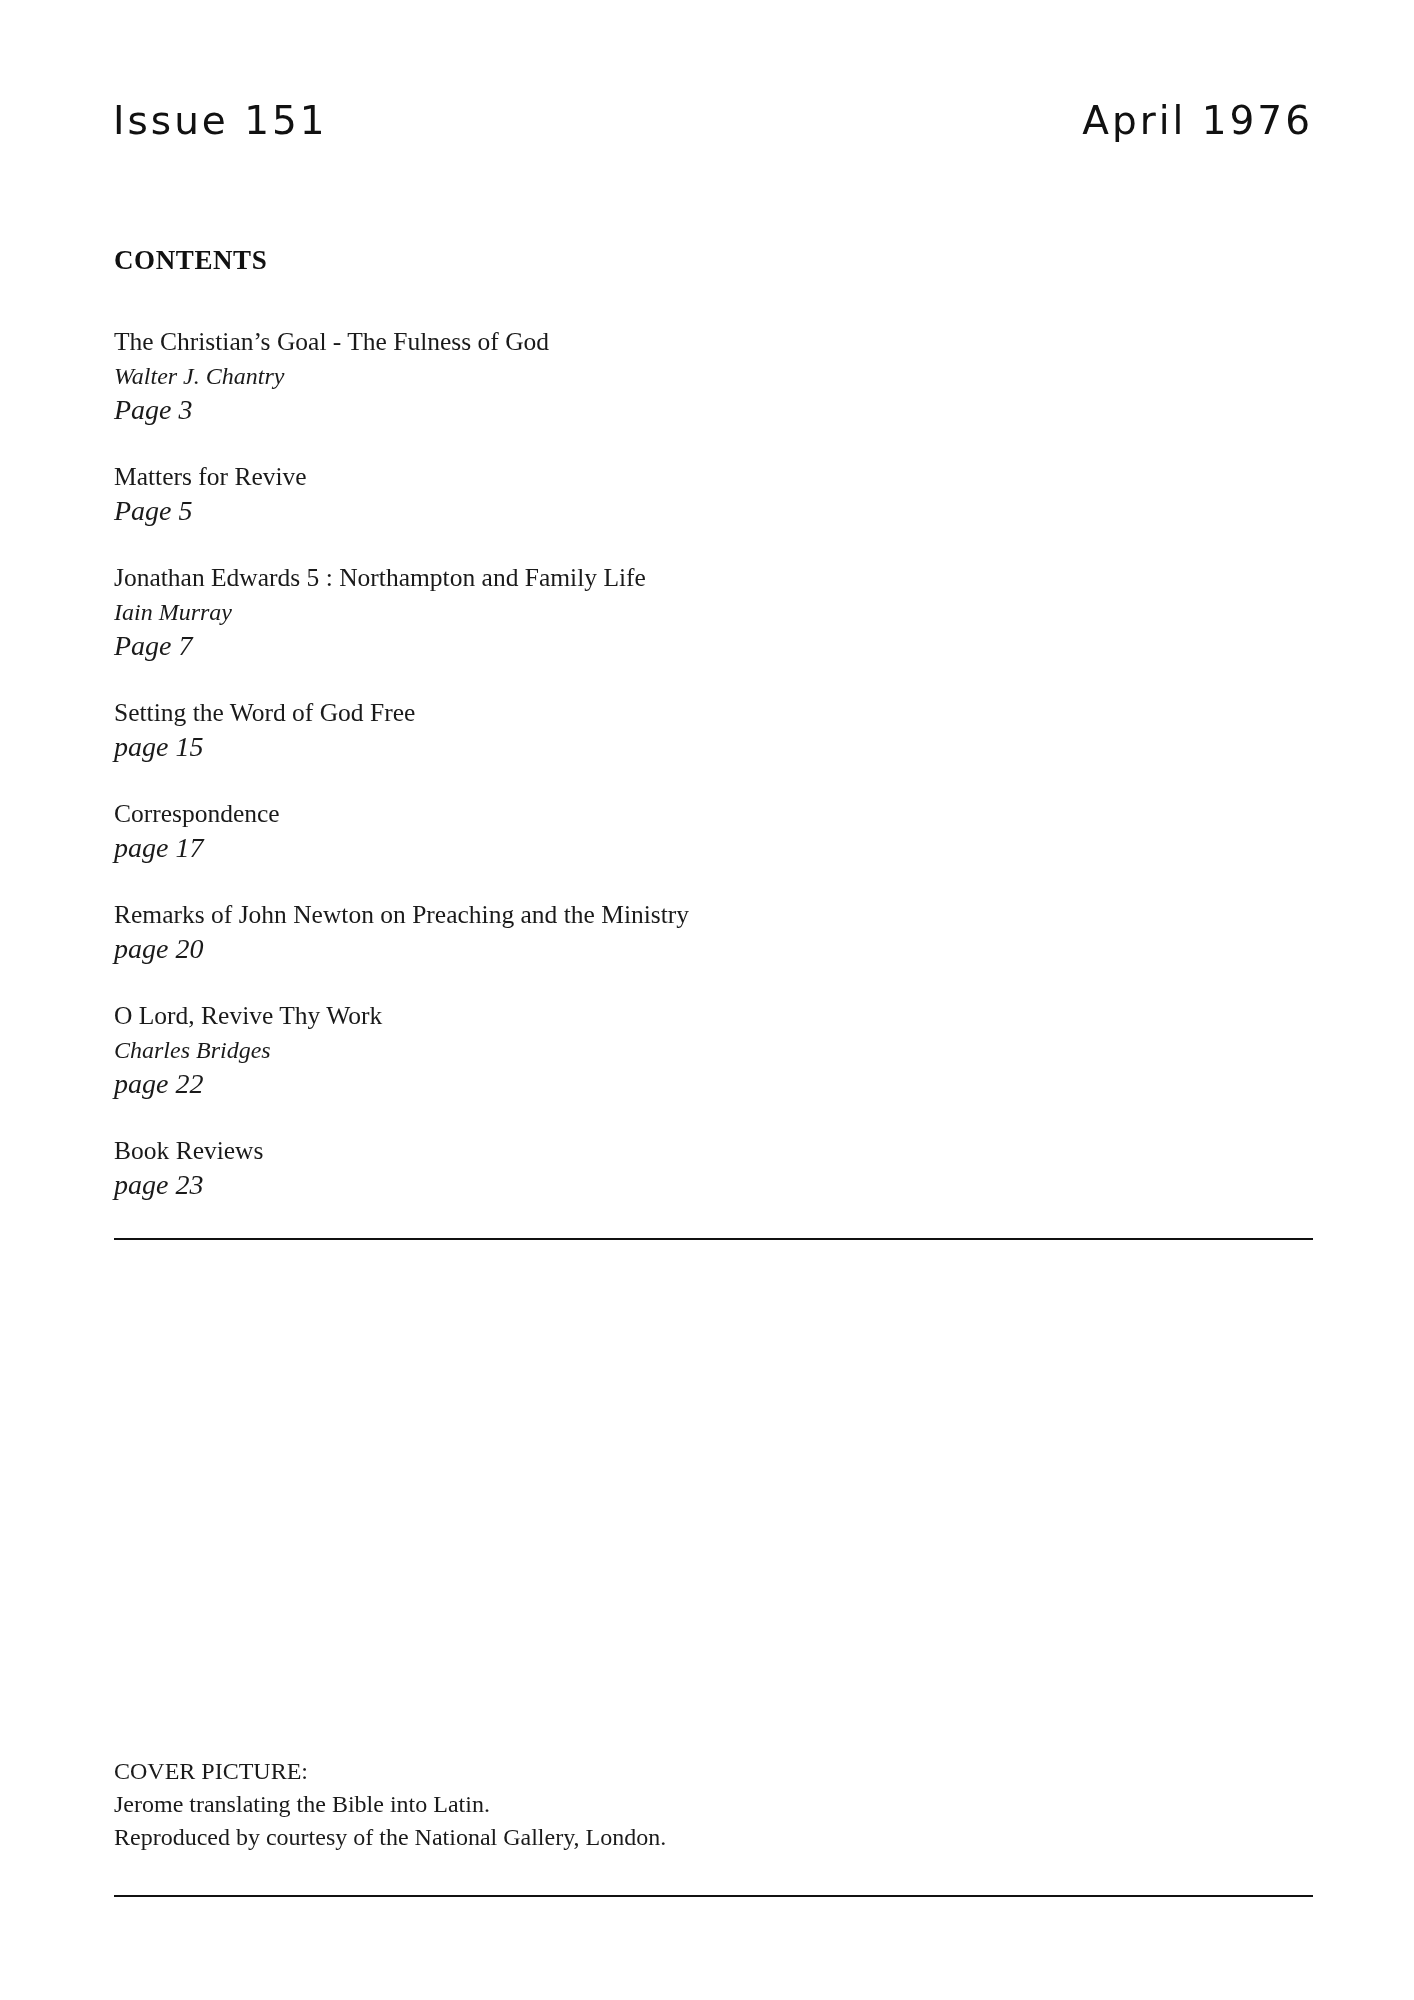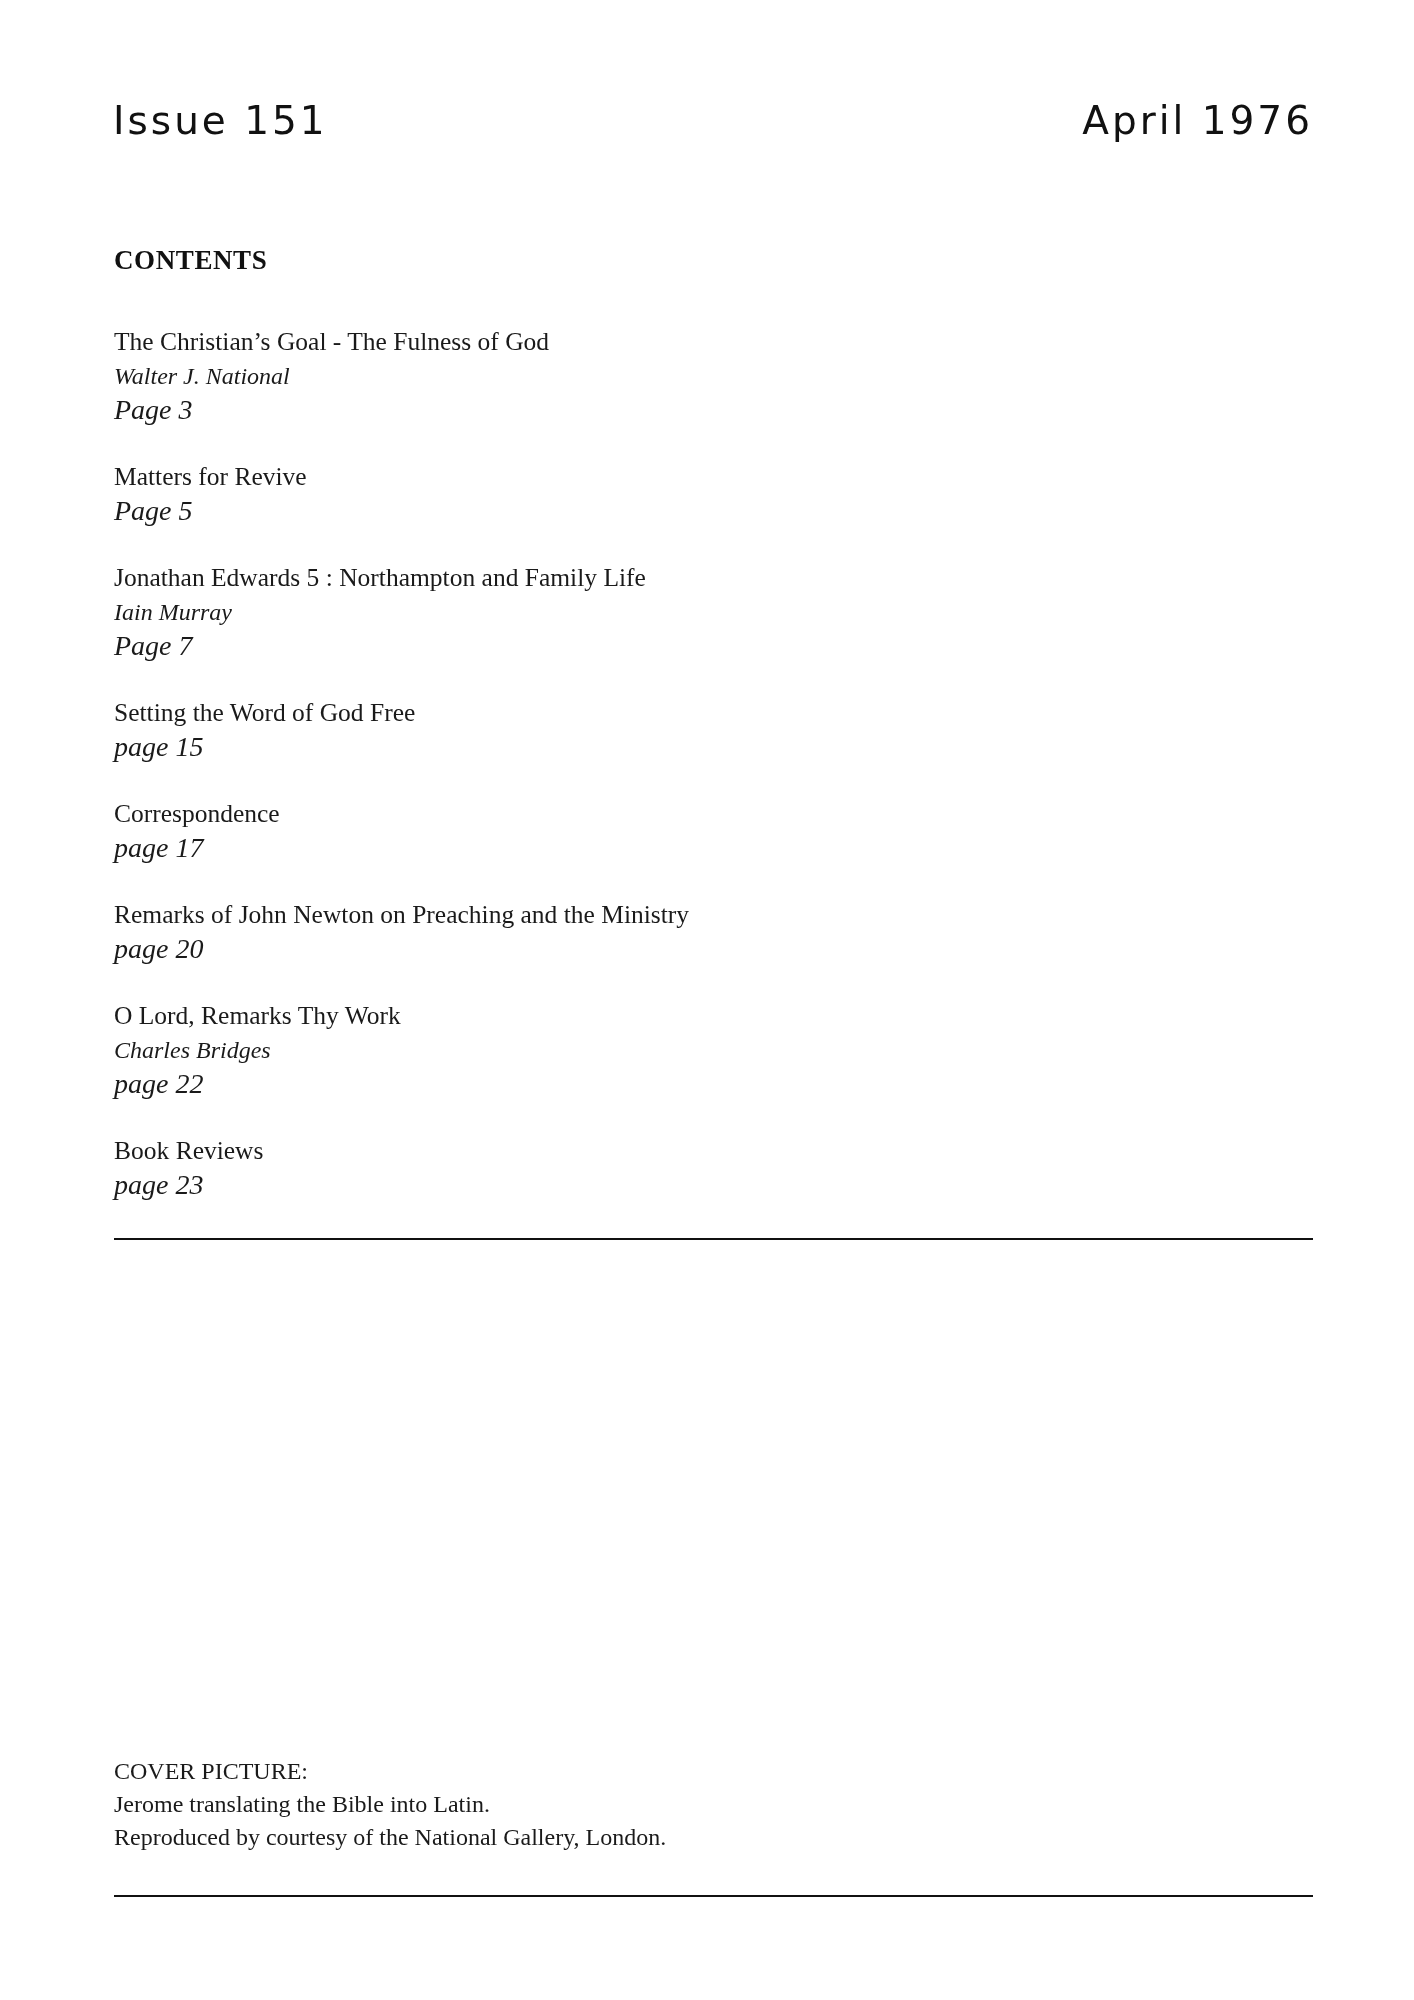--- a/index.html
+++ b/index.html
@@ -104,21 +104,21 @@
     <span>Issue 151</span>
     <span>April 1976</span>
   </div>
 
   <div class="contents-heading">CONTENTS</div>
 
   <div class="toc">
 
     <div class="toc-entry">
       <div class="toc-title">The Christian’s Goal - The Fulness of God</div>
-      <div class="toc-author">Walter J. National</div>
+      <div class="toc-author">Walter J. Chantry</div>
       <div class="toc-page">Page 3</div>
     </div>
 
     <div class="toc-entry">
       <div class="toc-title">Matters for Revive</div>
       <div class="toc-page">Page 5</div>
     </div>
 
     <div class="toc-entry">
       <div class="toc-title">Jonathan Edwards 5 : Northampton and Family Life</div>
@@ -135,21 +135,21 @@
       <div class="toc-title">Correspondence</div>
       <div class="toc-page">page 17</div>
     </div>
 
     <div class="toc-entry">
       <div class="toc-title">Remarks of John Newton on Preaching and the Ministry</div>
       <div class="toc-page">page 20</div>
     </div>
 
     <div class="toc-entry">
-      <div class="toc-title">O Lord, Remarks Thy Work</div>
+      <div class="toc-title">O Lord, Revive Thy Work</div>
       <div class="toc-author">Charles Bridges</div>
       <div class="toc-page">page 22</div>
     </div>
 
     <div class="toc-entry">
       <div class="toc-title">Book Reviews</div>
       <div class="toc-page">page 23</div>
     </div>
 
   </div>

